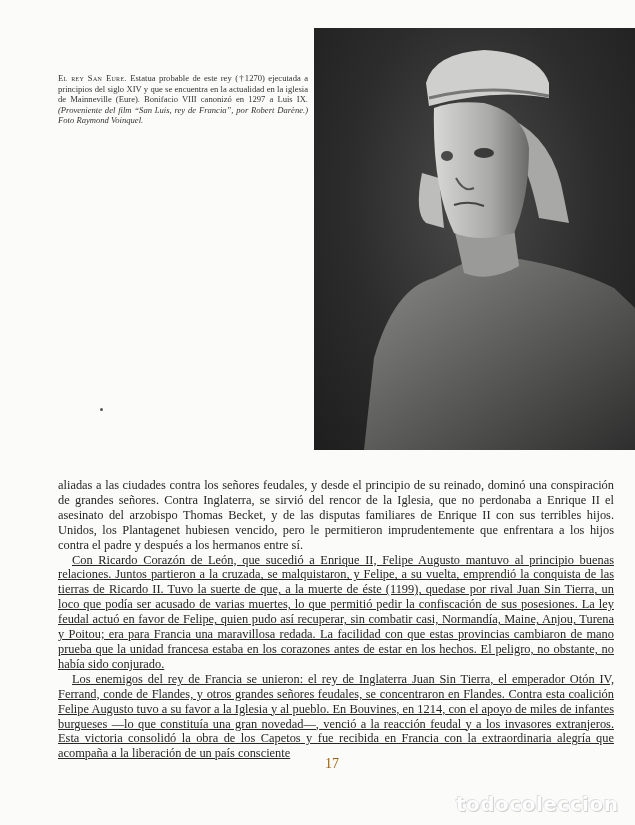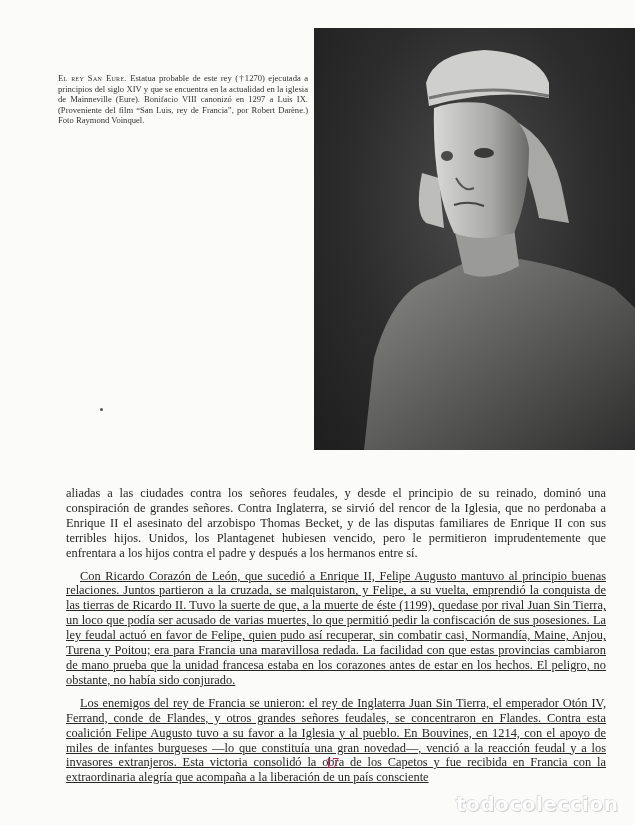--- a/index.html
+++ b/index.html
@@ -14,31 +14,31 @@
       background: radial-gradient(ellipse at 50% 40%, #4a4a4a 0%, #2c2c2c 55%, #1e1e1e 100%);
       overflow: hidden;
     }
     .photo svg { position: absolute; left: 0; top: 0; }
     .caption {
       position: absolute; left: 58px; top: 73px; width: 250px;
       font-size: 8.6px; line-height: 10.6px; text-align: justify;
       color: #333;
     }
     .caption .sc { font-variant: small-caps; letter-spacing: 0.3px; }
-    .caption .it { }
+    .caption .it { font-style: italic; }
     .body-text {
       position: absolute; left: 58px; top: 478px; width: 556px;
       font-size: 12.4px; line-height: 14.9px; text-align: justify;
       color: #262626;
     }
-    .body-text p { margin: 8px; text-indent: 0; }
+    .body-text p { margin: 0; text-indent: 0; }
     .body-text p.ind { text-indent: 14px; text-decoration: underline; }
     .page-number {
       position: absolute; left: 325px; top: 756px;
-      font-size: 14px; color: #be185d;
+      font-size: 14px; color: #a16207;
     }
     .watermark {
       position: absolute; left: 456px; top: 792px;
       font-family: "DejaVu Sans", sans-serif; font-weight: bold;
       font-size: 20px; color: #ffffff; letter-spacing: 0.5px;
       text-shadow: 0 0 1px #bbb, 1px 1px 0 #c8c8c8, -1px -1px 0 #e0e0e0;
       opacity: 0.85;
     }
     .speck { position: absolute; left: 100px; top: 408px; width: 3px; height: 3px; background:#555; border-radius: 50%; }
   </style>

